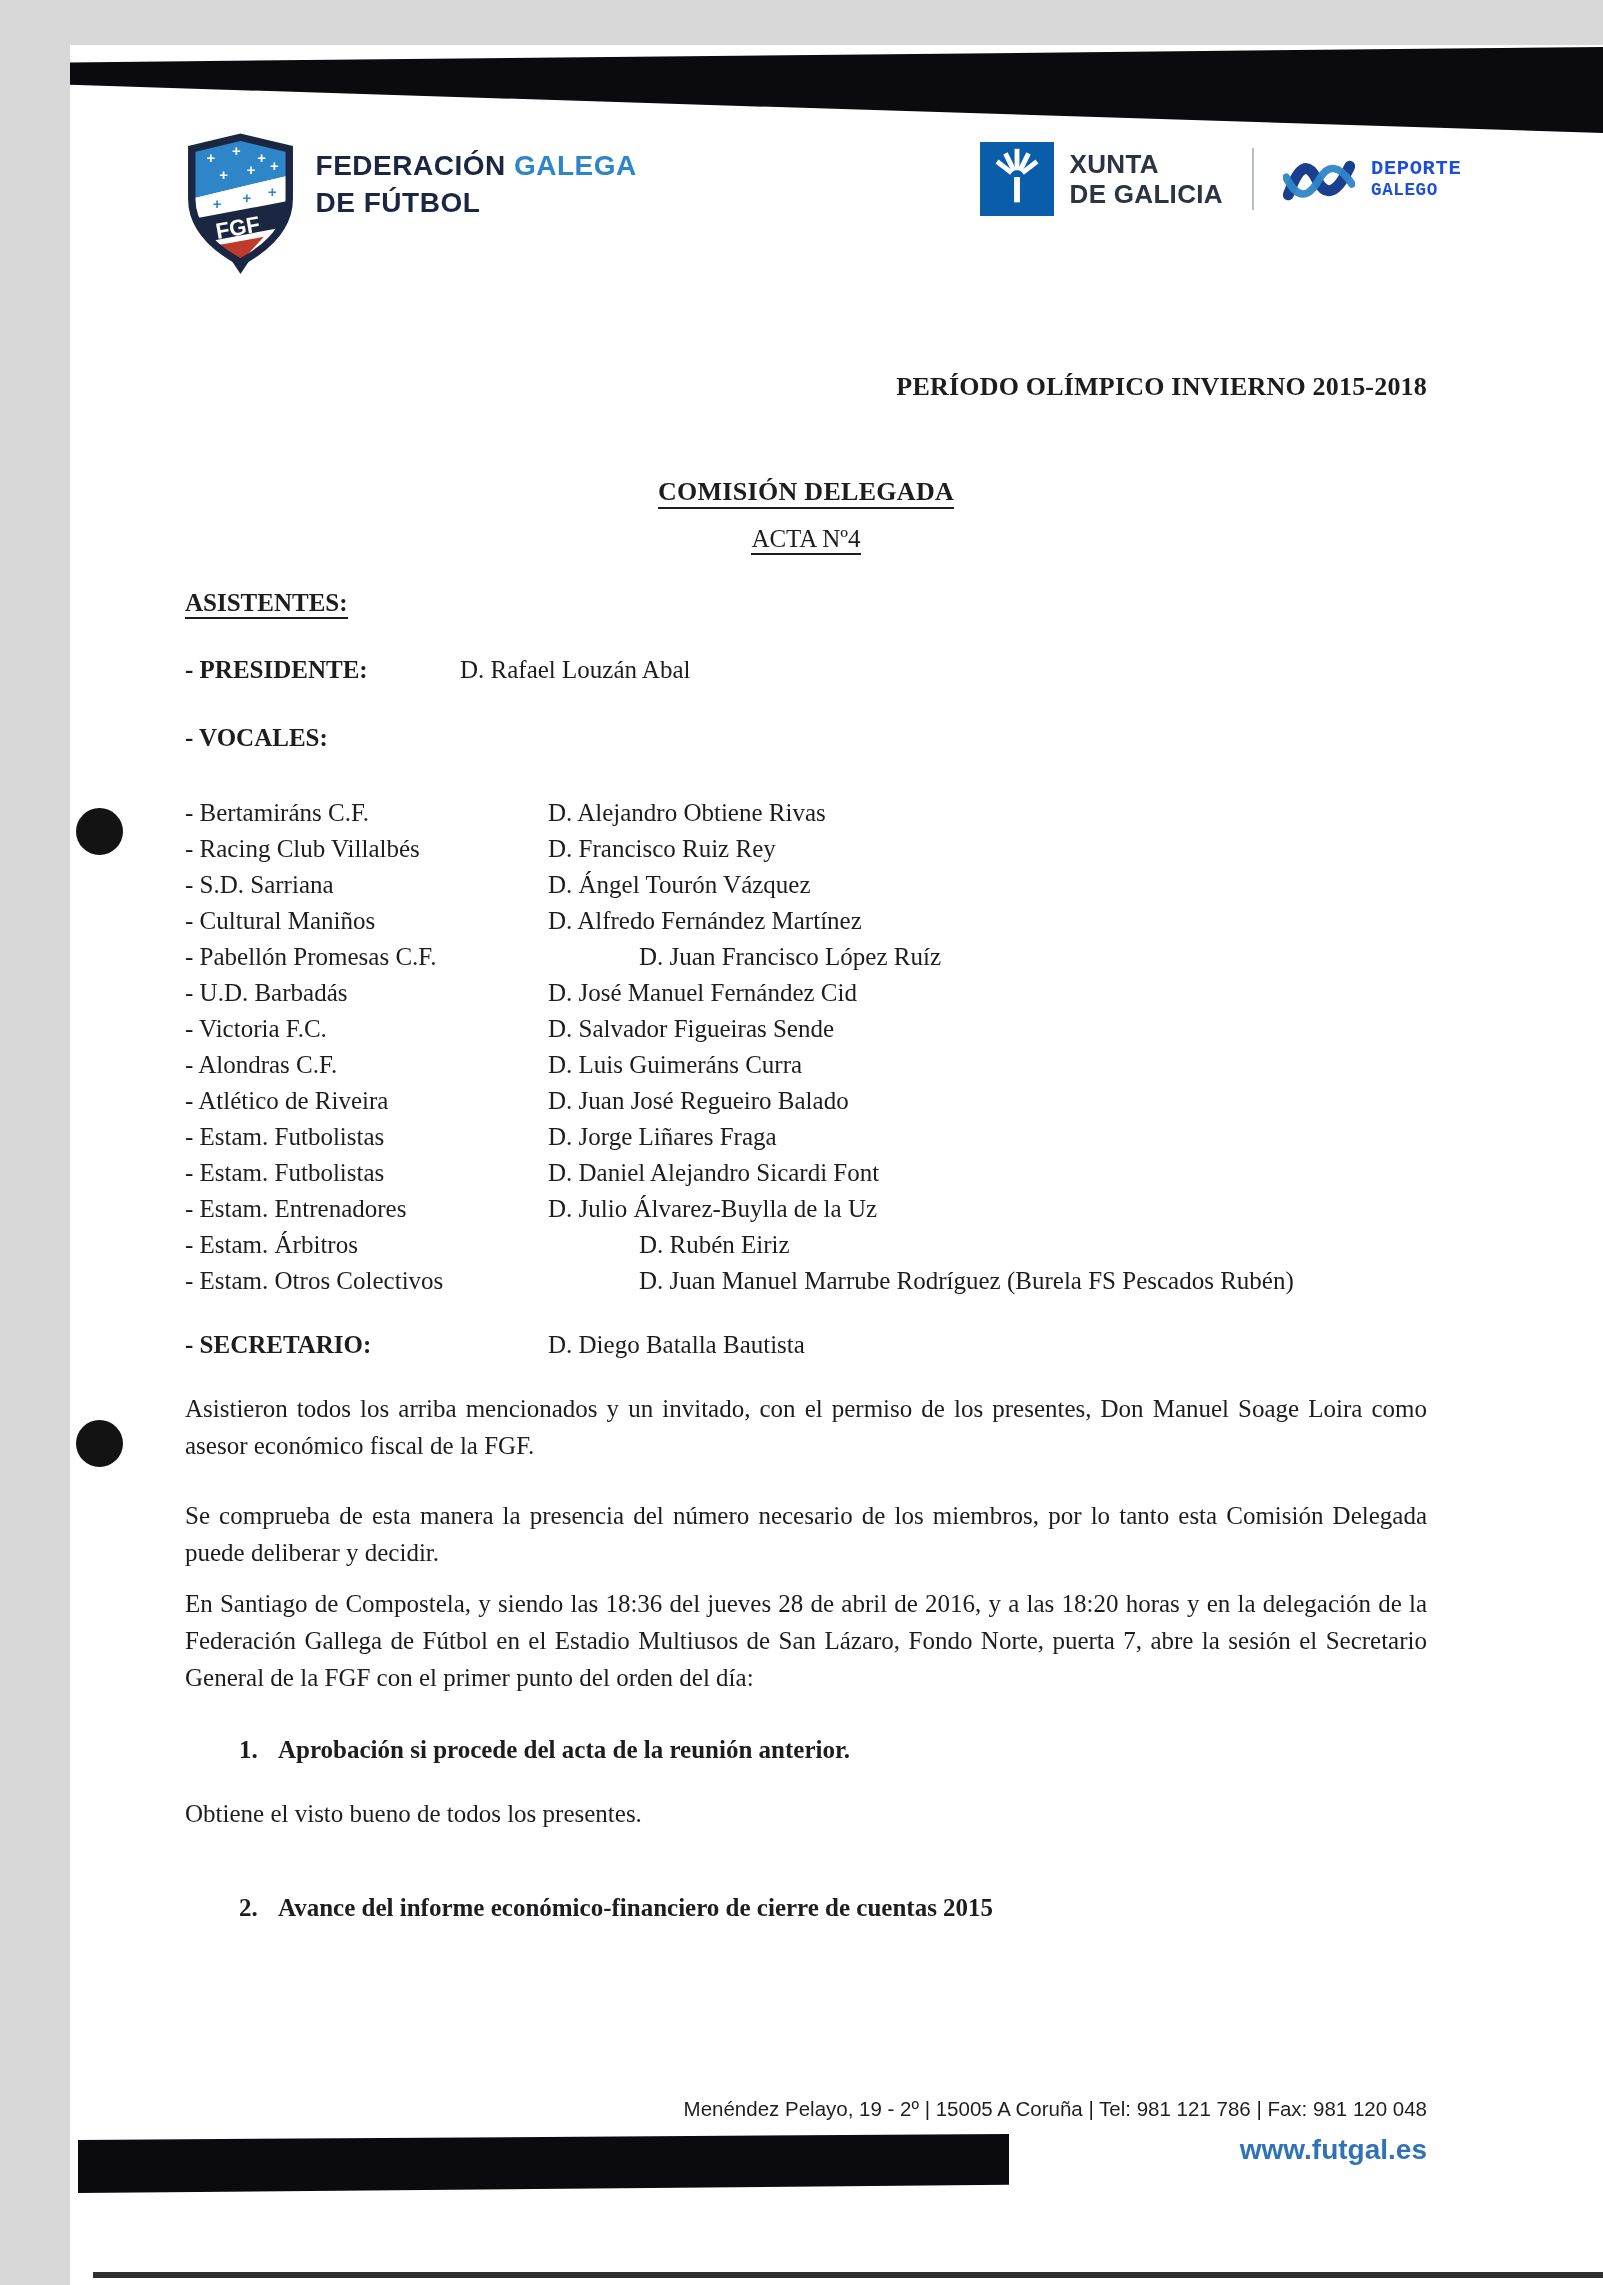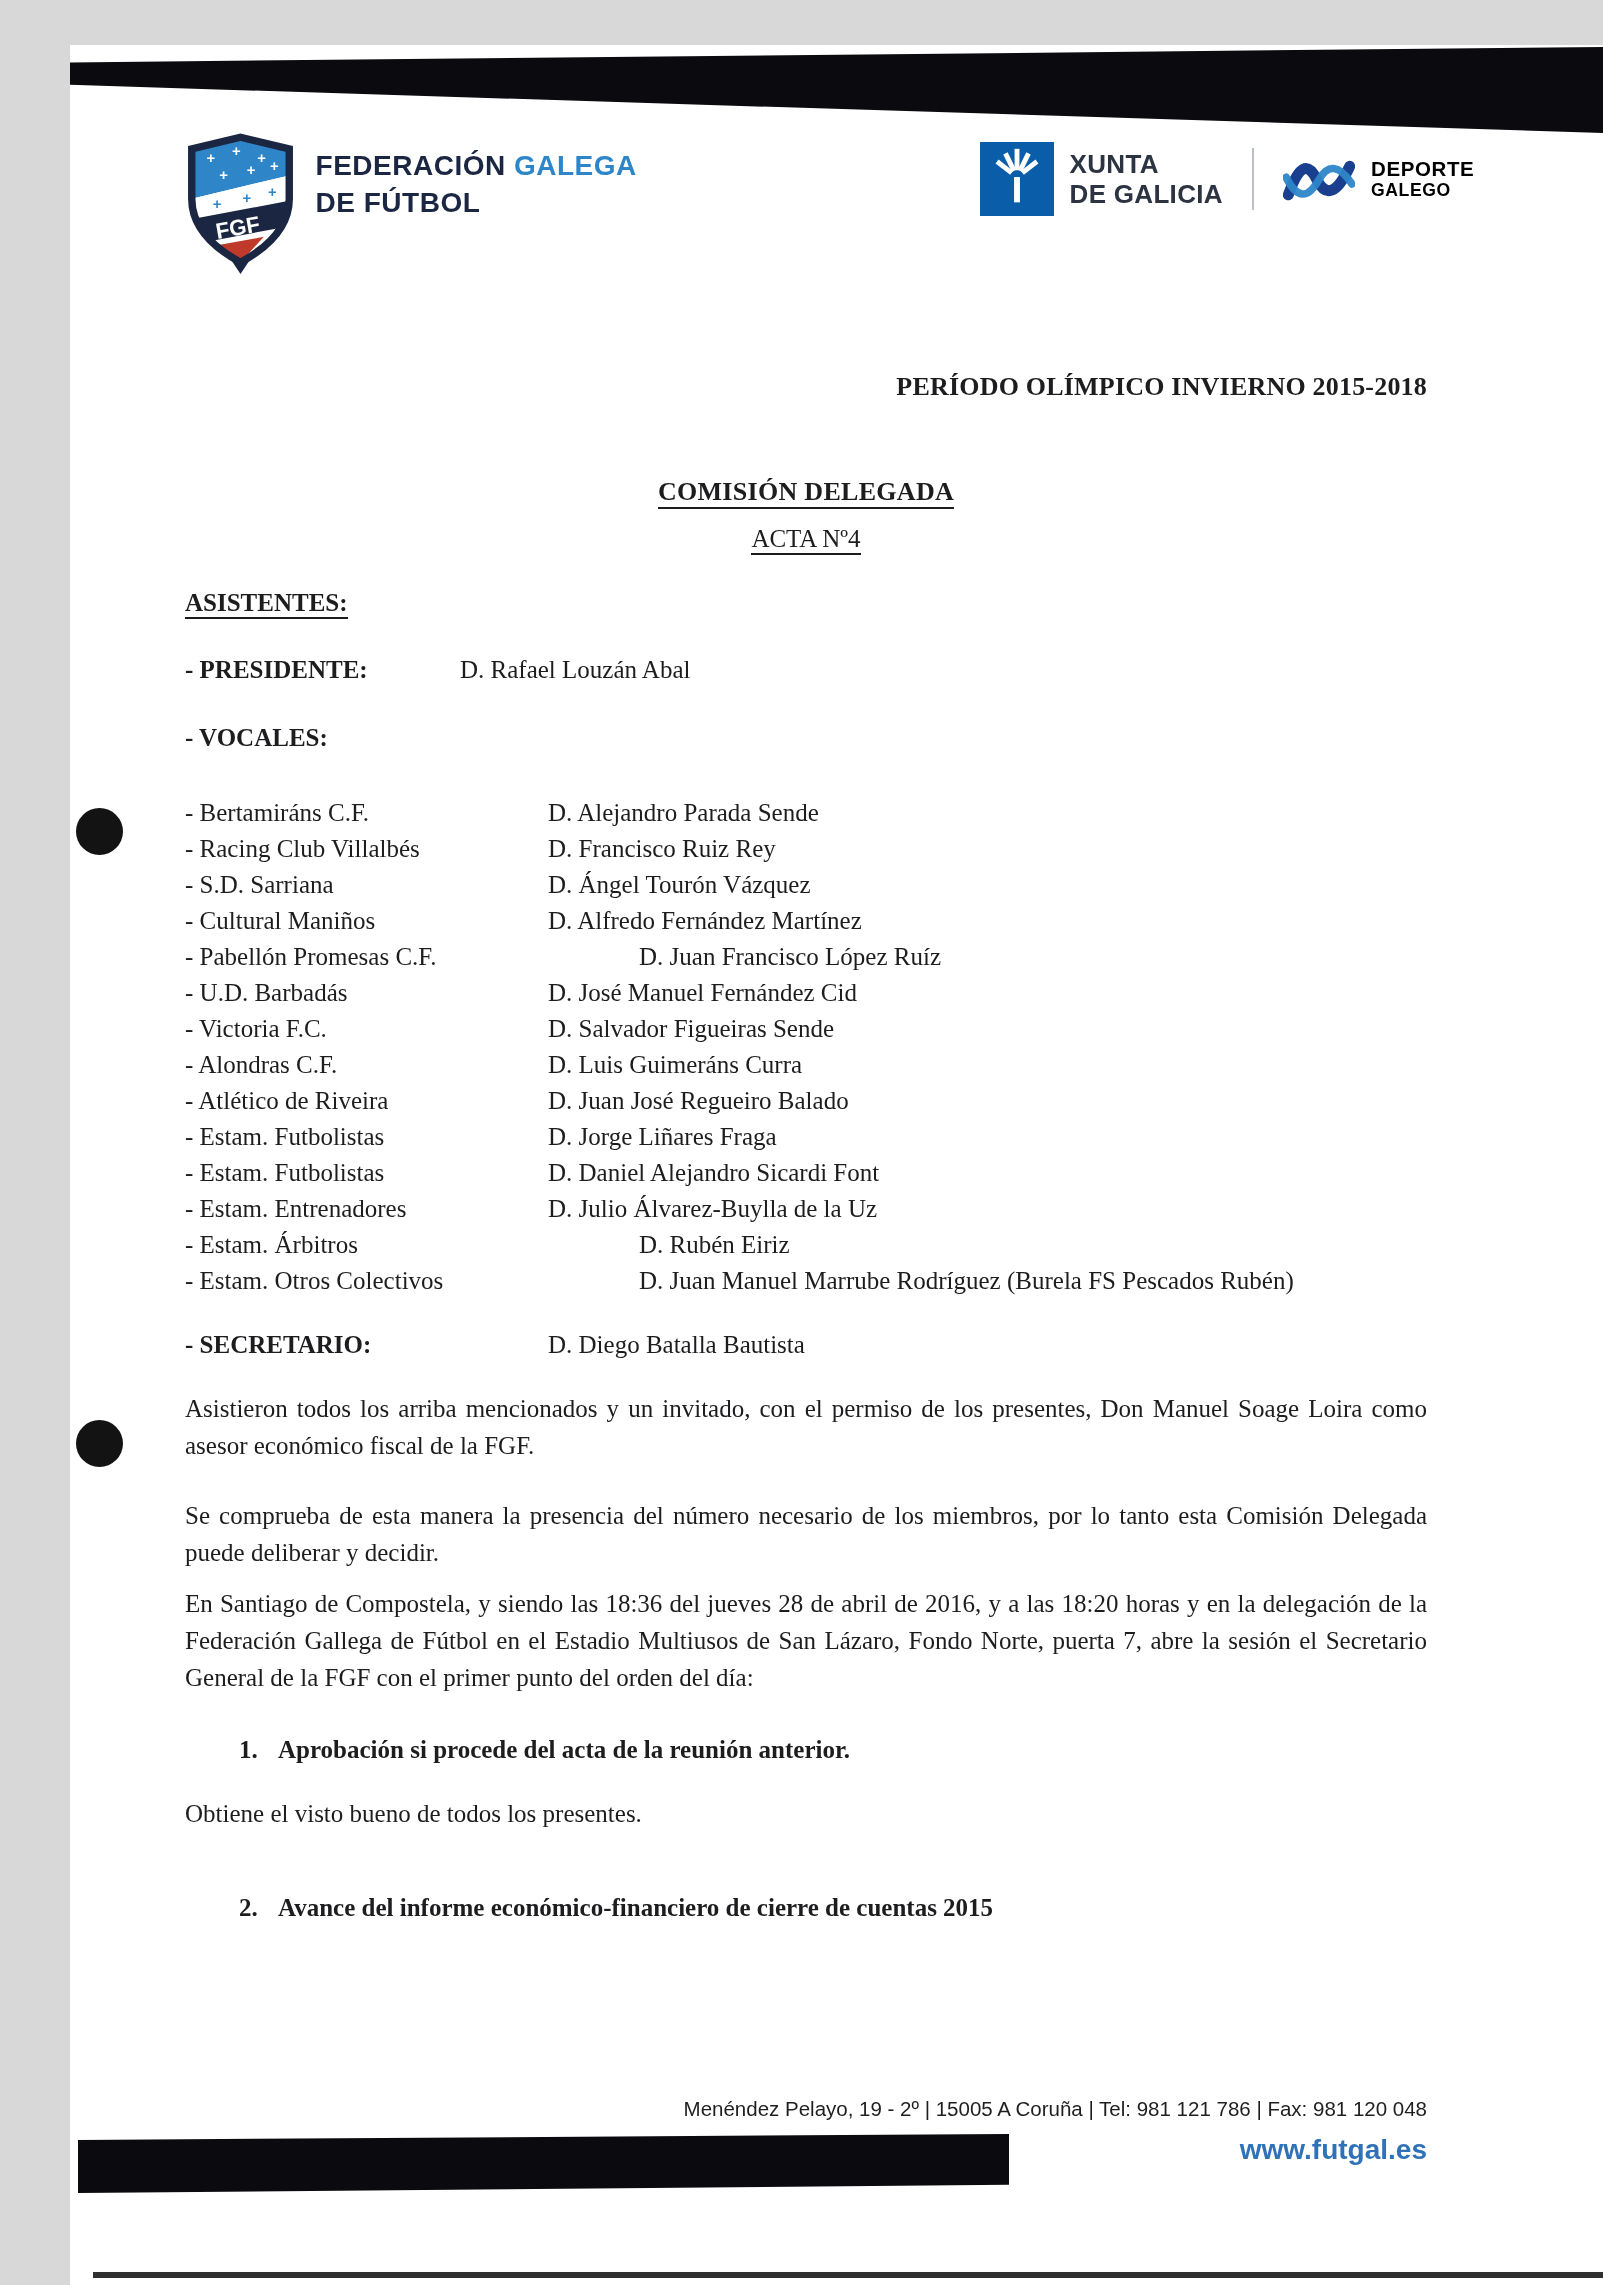--- a/index.html
+++ b/index.html
@@ -50,21 +50,21 @@
     font-family:"Liberation Sans",sans-serif;}
   .fgf-block{position:absolute;left:183px;top:133px;display:flex;gap:17.6px;align-items:flex-start;}
   .fgf-shield{width:115px;height:142px;display:block;}
   .fgf-name{padding-top:13.7px;font-weight:bold;font-size:28px;line-height:37px;color:var(--navy,#1b2742);letter-spacing:0.5px;}
   .fgf-name .accent{color:var(--accent_blue,#2e86c9);}
   .gov-block{position:absolute;left:980px;top:142px;display:flex;align-items:center;gap:15.6px;}
   .xunta-square{width:74px;height:74px;display:block;}
   .xunta-text{font-weight:bold;font-size:26px;line-height:30px;color:#2b3440;letter-spacing:0.3px;}
   .gov-divider{width:2px;height:62px;background:#b9c0c7;margin:0 13.7px;}
   .deporte-swoosh{width:72px;height:57px;display:block;}
-  .deporte-text{font-weight:bold;color:#000000;}
+  .deporte-text{font-weight:bold;color:#1d4ed8;font-family:Liberation Mono, monospace;}
   .deporte-text .l1{font-size:20.5px;line-height:23.4px;letter-spacing:0.6px;}
   .deporte-text .l2{font-size:17.6px;line-height:21.5px;letter-spacing:0.6px;}
   
   .content{position:absolute;left:185px;right:176px;top:369px;font-size:25px;line-height:37px;}
   .period{font-weight:bold;font-size:26px;line-height:35px;text-align:right;letter-spacing:0.2px;}
   .title-wrap{margin-top:70px;text-align:center;font-size:26px;line-height:35px;font-weight:bold;letter-spacing:0.3px;}
   .subtitle-wrap{margin-top:11.7px;text-align:center;font-size:25px;line-height:35px;font-weight:normal;}
   .u{border-bottom:2px solid var(--ink,#1d1d1f);padding-bottom:1px;}
   .asistentes{margin-top:29px;font-size:25px;line-height:35px;font-weight:bold;}
   .role-row{display:flex;margin-top:31px;}
@@ -182,21 +182,21 @@
     <div class="role-row">
       <span class="role-label-p">- PRESIDENTE:</span>
       <span>D. Rafael Louzán Abal</span>
     </div>
 
     <div class="vocales-label">- VOCALES:</div>
 
     <div class="vocales">
       <div class="vrow">
           <span class="vclub">- Bertamiráns C.F.</span>
-          <span class="vname">D. Alejandro Parada Sende</span>
+          <span class="vname">D. Alejandro Obtiene Rivas</span>
         </div>
       <div class="vrow">
           <span class="vclub">- Racing Club Villalbés</span>
           <span class="vname">D. Francisco Ruiz Rey</span>
         </div>
       <div class="vrow">
           <span class="vclub">- S.D. Sarriana</span>
           <span class="vname">D. Ángel Tourón Vázquez</span>
         </div>
       <div class="vrow">

